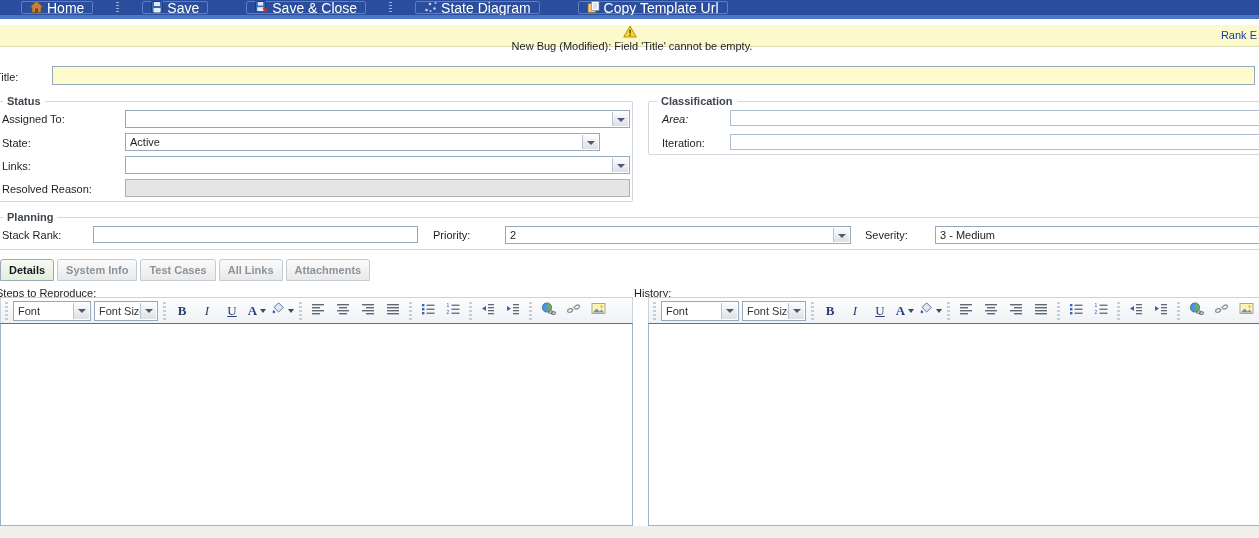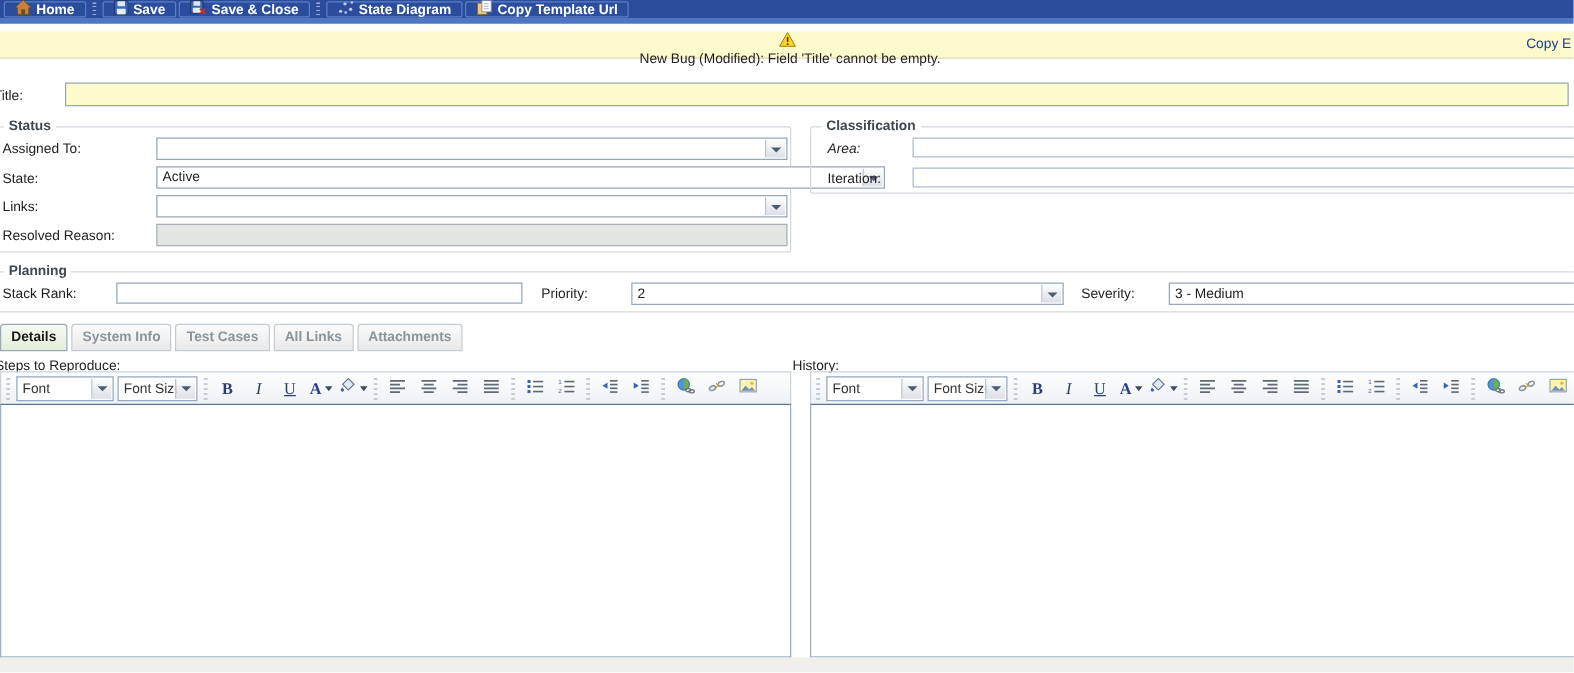--- a/index.html
+++ b/index.html
@@ -4,23 +4,23 @@
 <style>
   * { margin:0; padding:0; box-sizing:border-box; }
   html,body { width:1259px; height:538px; overflow:hidden; background:#fff;
               font-family:"Liberation Sans", sans-serif; font-size:11px; color:#1e1e1e; }
   body { position:relative; }
 
   
   .topbar { position:absolute; left:0; top:0; width:1259px; height:15px;
             background:#2a4e9d; display:flex; align-items:center; padding-left:2px; }
   .topbar-strip { position:absolute; left:0; top:15px; width:1259px; height:4px; background:#4d76c6; }
-  .tbtn { display:flex; align-items:center; gap:4px; height:13px; margin:0 1px;
+  .tbtn { display:flex; align-items:center; gap:4px; height:13px; margin:0 19px;
           padding:0 8px; border:1px solid #5b7ec5; border-radius:2px;
-          background:transparent; color:#fff; font-size:11px; white-space:nowrap; cursor:default;font-weight:bold; }
+          background:transparent; color:#fff; font-size:14px; white-space:nowrap; cursor:default; }
   .tbtn svg { flex:0 0 auto; }
   .tsep { width:3px; height:11px; margin:0 4px;
           background:repeating-linear-gradient(to bottom, rgba(255,255,255,.55) 0 1px, transparent 1px 3px); }
 
   
   .warnbar { position:absolute; left:0; top:25px; width:1259px; height:22px;
              background:#fcf9cd; border-bottom:1px solid #dddcb9;
              display:flex; align-items:center; padding:0 6px;flex-direction:column; }
   .warnbar .msg { margin-left:5px; }
   .warn-close { position:absolute; right:2px; top:4px; color:#1b3f8f; white-space:nowrap; cursor:pointer; }
@@ -133,36 +133,36 @@
 </div>
 <div class="topbar-strip"></div>
 
 <div class="warnbar">
   <span><svg width="14" height="13">
         <path d="M7 1L13.3 12H0.7z" fill="#ffd42a" stroke="#a07c10" stroke-width="0.8"></path>
         <rect x="6.4" y="4.5" width="1.4" height="4" fill="#5a4600"></rect>
         <rect x="6.4" y="9.6" width="1.4" height="1.4" fill="#5a4600"></rect>
       </svg></span>
   <span class="msg">New Bug (Modified): Field 'Title' cannot be empty.</span>
-  <span class="warn-close">Copy E</span>
+  <span class="warn-close">Rank E</span>
 </div>
 
 <span class="flabel" style="left:-5px; top:71px;">Title:</span>
 <input class="txt required" style="left: 52px; top: 66px; width: 1203px; height: 19px;" value="">
 
 <div class="fieldset" style="left:-6px; top:101px; width:639px; height:101px;">
   <span class="legend">Status</span>
 </div>
 <span class="flabel" style="left:2px; top:113px;">Assigned To:</span>
 <div class="combo" style="left:125px; top:110px; width:505px;">
   <span class="val"></span>
   <span class="dd-btn"></span>
 </div>
 <span class="flabel" style="left:2px; top:137px;">State:</span>
-<div class="combo" style="left:125px; top:133px; width:583px;">
+<div class="combo" style="left:125px; top:133px; width:475px;">
   <span class="val">Active</span>
   <span class="dd-btn"></span>
 </div>
 <span class="flabel" style="left:2px; top:160px;">Links:</span>
 <div class="combo" style="left:125px; top:156px; width:505px;">
   <span class="dd-btn"></span>
 </div>
 <span class="flabel" style="left:2px; top:183px;">Resolved Reason:</span>
 <input class="txt disabled" style="left: 125px; top: 179px; width: 505px; height: 18px;" disabled="" value="">
 

